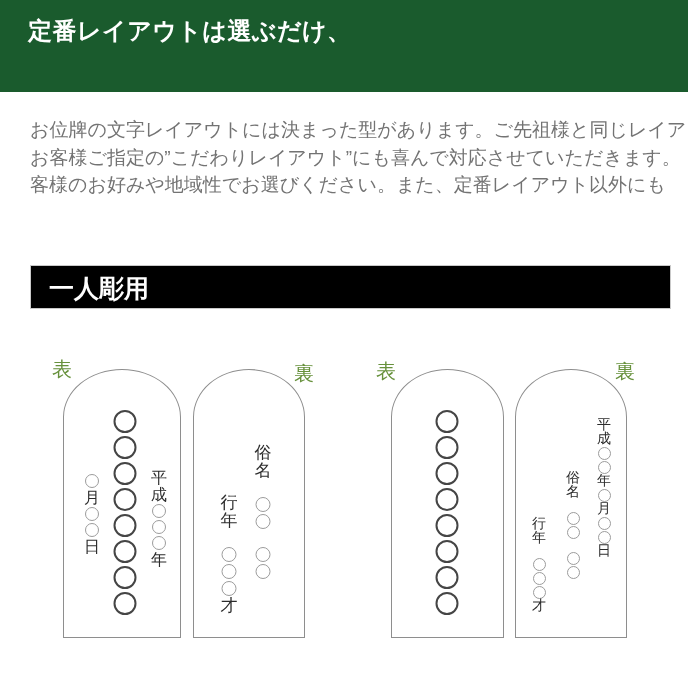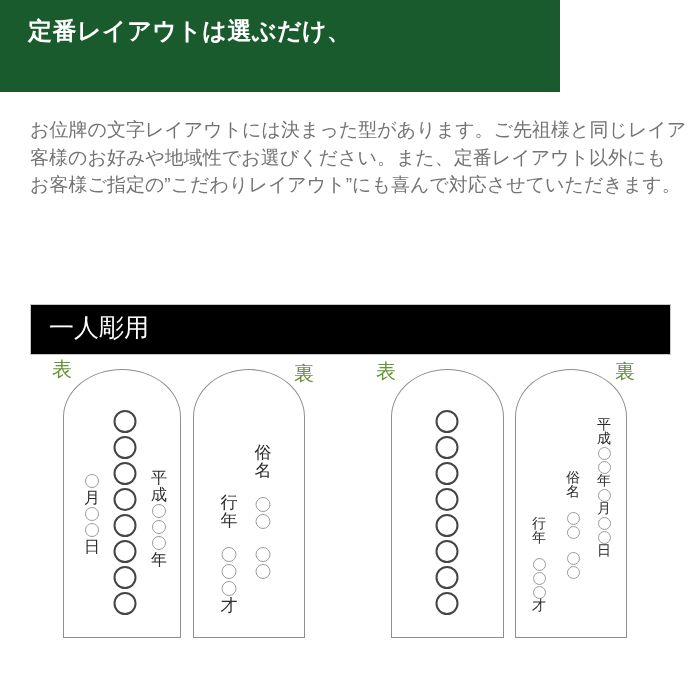--- a/index.html
+++ b/index.html
@@ -2,33 +2,33 @@
 <html><head>
 <meta charset="utf-8">
 <style>
   html,body{margin:0;padding:0}
   body{
     width:700px;height:700px;position:relative;overflow:hidden;
     background:#ffffff;
     font-family:"Liberation Sans","DejaVu Sans",sans-serif;
   }
   .banner{
-    position:absolute;left:0;top:0;width:560px;height:92px;
+    position:absolute;left:0;top:0;width:688px;height:92px;
     box-sizing:border-box;padding:16px 0 0 28px;
   }
   .banner .t{font-size:24px;font-weight:bold;line-height:30px;letter-spacing:.5px}
   .intro{
     position:absolute;left:30px;top:116px;
     font-size:19px;line-height:27.5px;color:#737373;
   }
   .intro div{white-space:nowrap}
   .section-bar{
-    position:absolute;left:30px;top:265px;width:641px;height:51px;
+    position:absolute;left:30px;top:265px;width:641px;height:44px;
     box-sizing:border-box;border:1px solid #c9c9c9;
-    font-size:25px;font-weight:normal;line-height:45px;padding-left:18px;margin-top:39px;
+    font-size:25px;font-weight:bold;line-height:45px;padding-left:18px;
   }
   #diagram{position:absolute;left:0;top:0;width:700px;height:700px}
   .side-label{
     position:absolute;
     font-family:"Liberation Serif","DejaVu Serif",serif;
     font-size:20px;line-height:22px;
   }
   .tablet{
     position:absolute;background:#fff;
     border:1px solid #8e8e8e;
@@ -56,22 +56,22 @@
 </style>
 </head>
 <body>
 
 <div class="banner" style="background: rgb(26, 91, 45); color: rgb(255, 255, 255);">
   <div class="t">定番レイアウトは選ぶだけ、</div>
 </div>
 
 <div class="intro">
   <div>お位牌の文字レイアウトには決まった型があります。ご先祖様と同じレイア</div>
+  <div>お客様ご指定の”こだわりレイアウト”にも喜んで対応させていただきます。</div>
   <div>客様のお好みや地域性でお選びください。また、定番レイアウト以外にも</div>
-  <div>お客様ご指定の”こだわりレイアウト”にも喜んで対応させていただきます。</div>
 </div>
 
 <div class="section-bar" style="background: rgb(0, 0, 0); color: rgb(255, 255, 255);">
   <span>一人彫用</span>
 </div>
 
 <div id="diagram">
     <span class="side-label" style="left: 52px; top: 358px; color: rgb(103, 145, 60);">表</span>
     <span class="side-label" style="left: 294px; top: 362px; color: rgb(103, 145, 60);">裏</span>
     <span class="side-label" style="left: 376px; top: 360px; color: rgb(103, 145, 60);">表</span>

